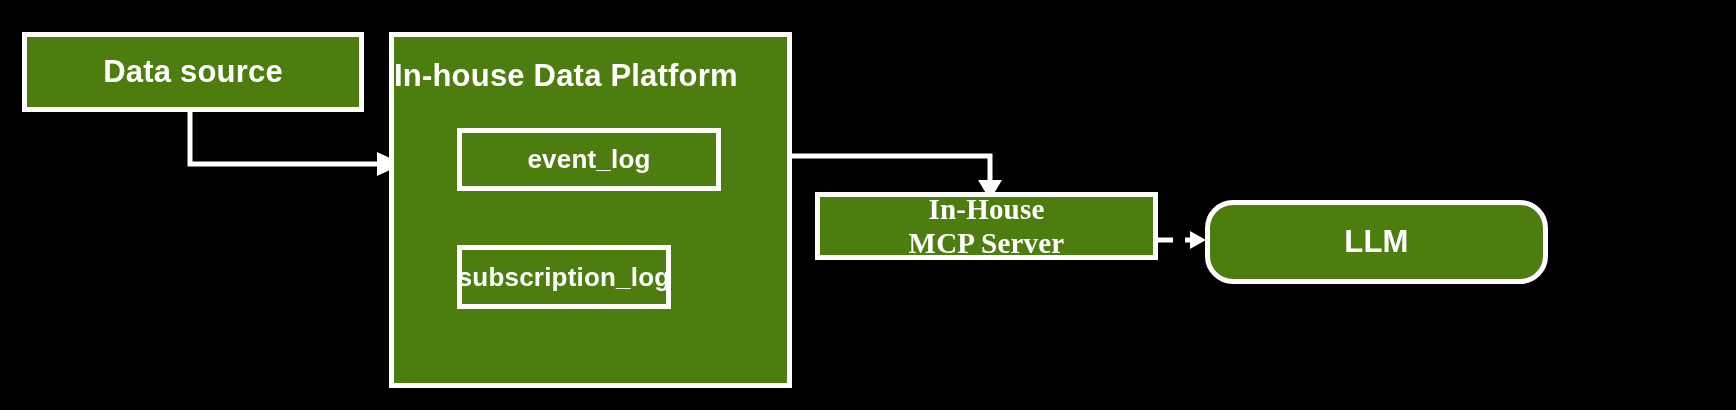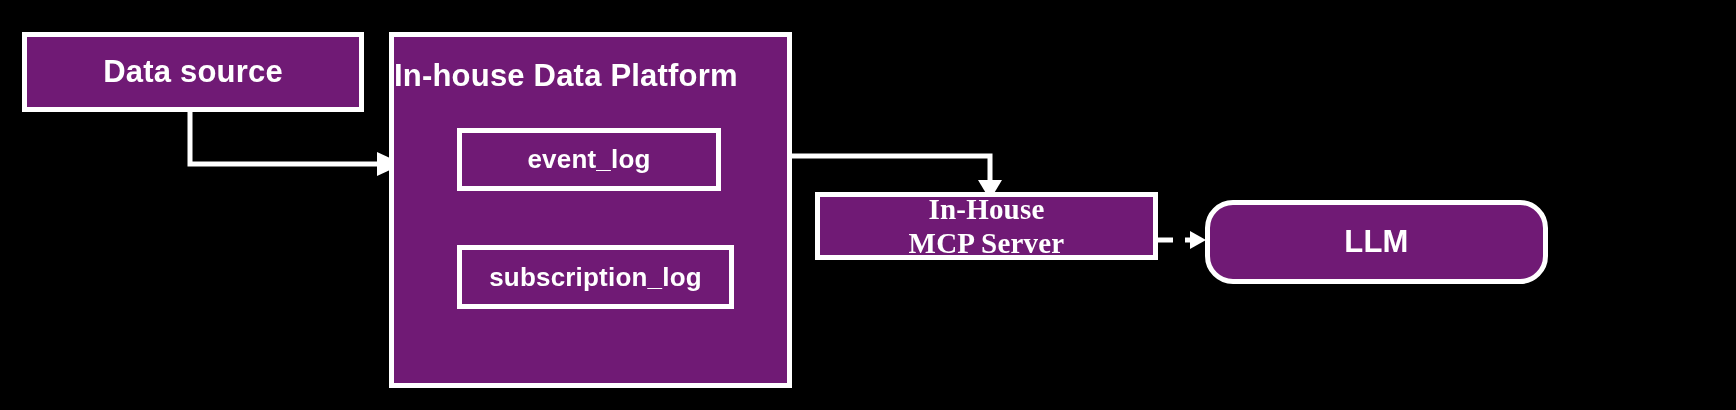--- a/index.html
+++ b/index.html
@@ -12,21 +12,21 @@
     width: 1736px;
     height: 410px;
     background: #000000;
     overflow: hidden;
     font-family: "Liberation Sans", sans-serif;
   }
   .node {
     position: absolute;
     box-sizing: border-box;
     border: 5px solid #ffffff;
-    background: #701a75;
+    background: #4d7c0f;
     display: flex;
     align-items: center;
     justify-content: center;
     color: #ffffff;
     text-align: center;
     font-weight: bold;
     letter-spacing: 0.2px;
     line-height: 1.18;
     white-space: pre-line;
   }
@@ -47,21 +47,21 @@
     color: #ffffff;
     font-size: 31px;
     font-weight: bold;
   }
   #node-event-log {
     left: 457px; top: 128px; width: 264px; height: 63px;
     font-size: 26px;
     text-align: right;
   }
   #node-subscription-log {
-    left: 457px; top: 245px; width: 277px; height: 64px;
+    left: 457px; top: 245px; width: 214px; height: 64px;
     font-size: 26px;
   }
   #node-mcp-server {
     left: 815px; top: 192px; width: 343px; height: 68px;
     font-size: 29px;
     font-family: Liberation Serif, serif;
   }
   #node-request {
     left: 1205px; top: 28px; width: 343px; height: 88px;
     font-size: 31px;

